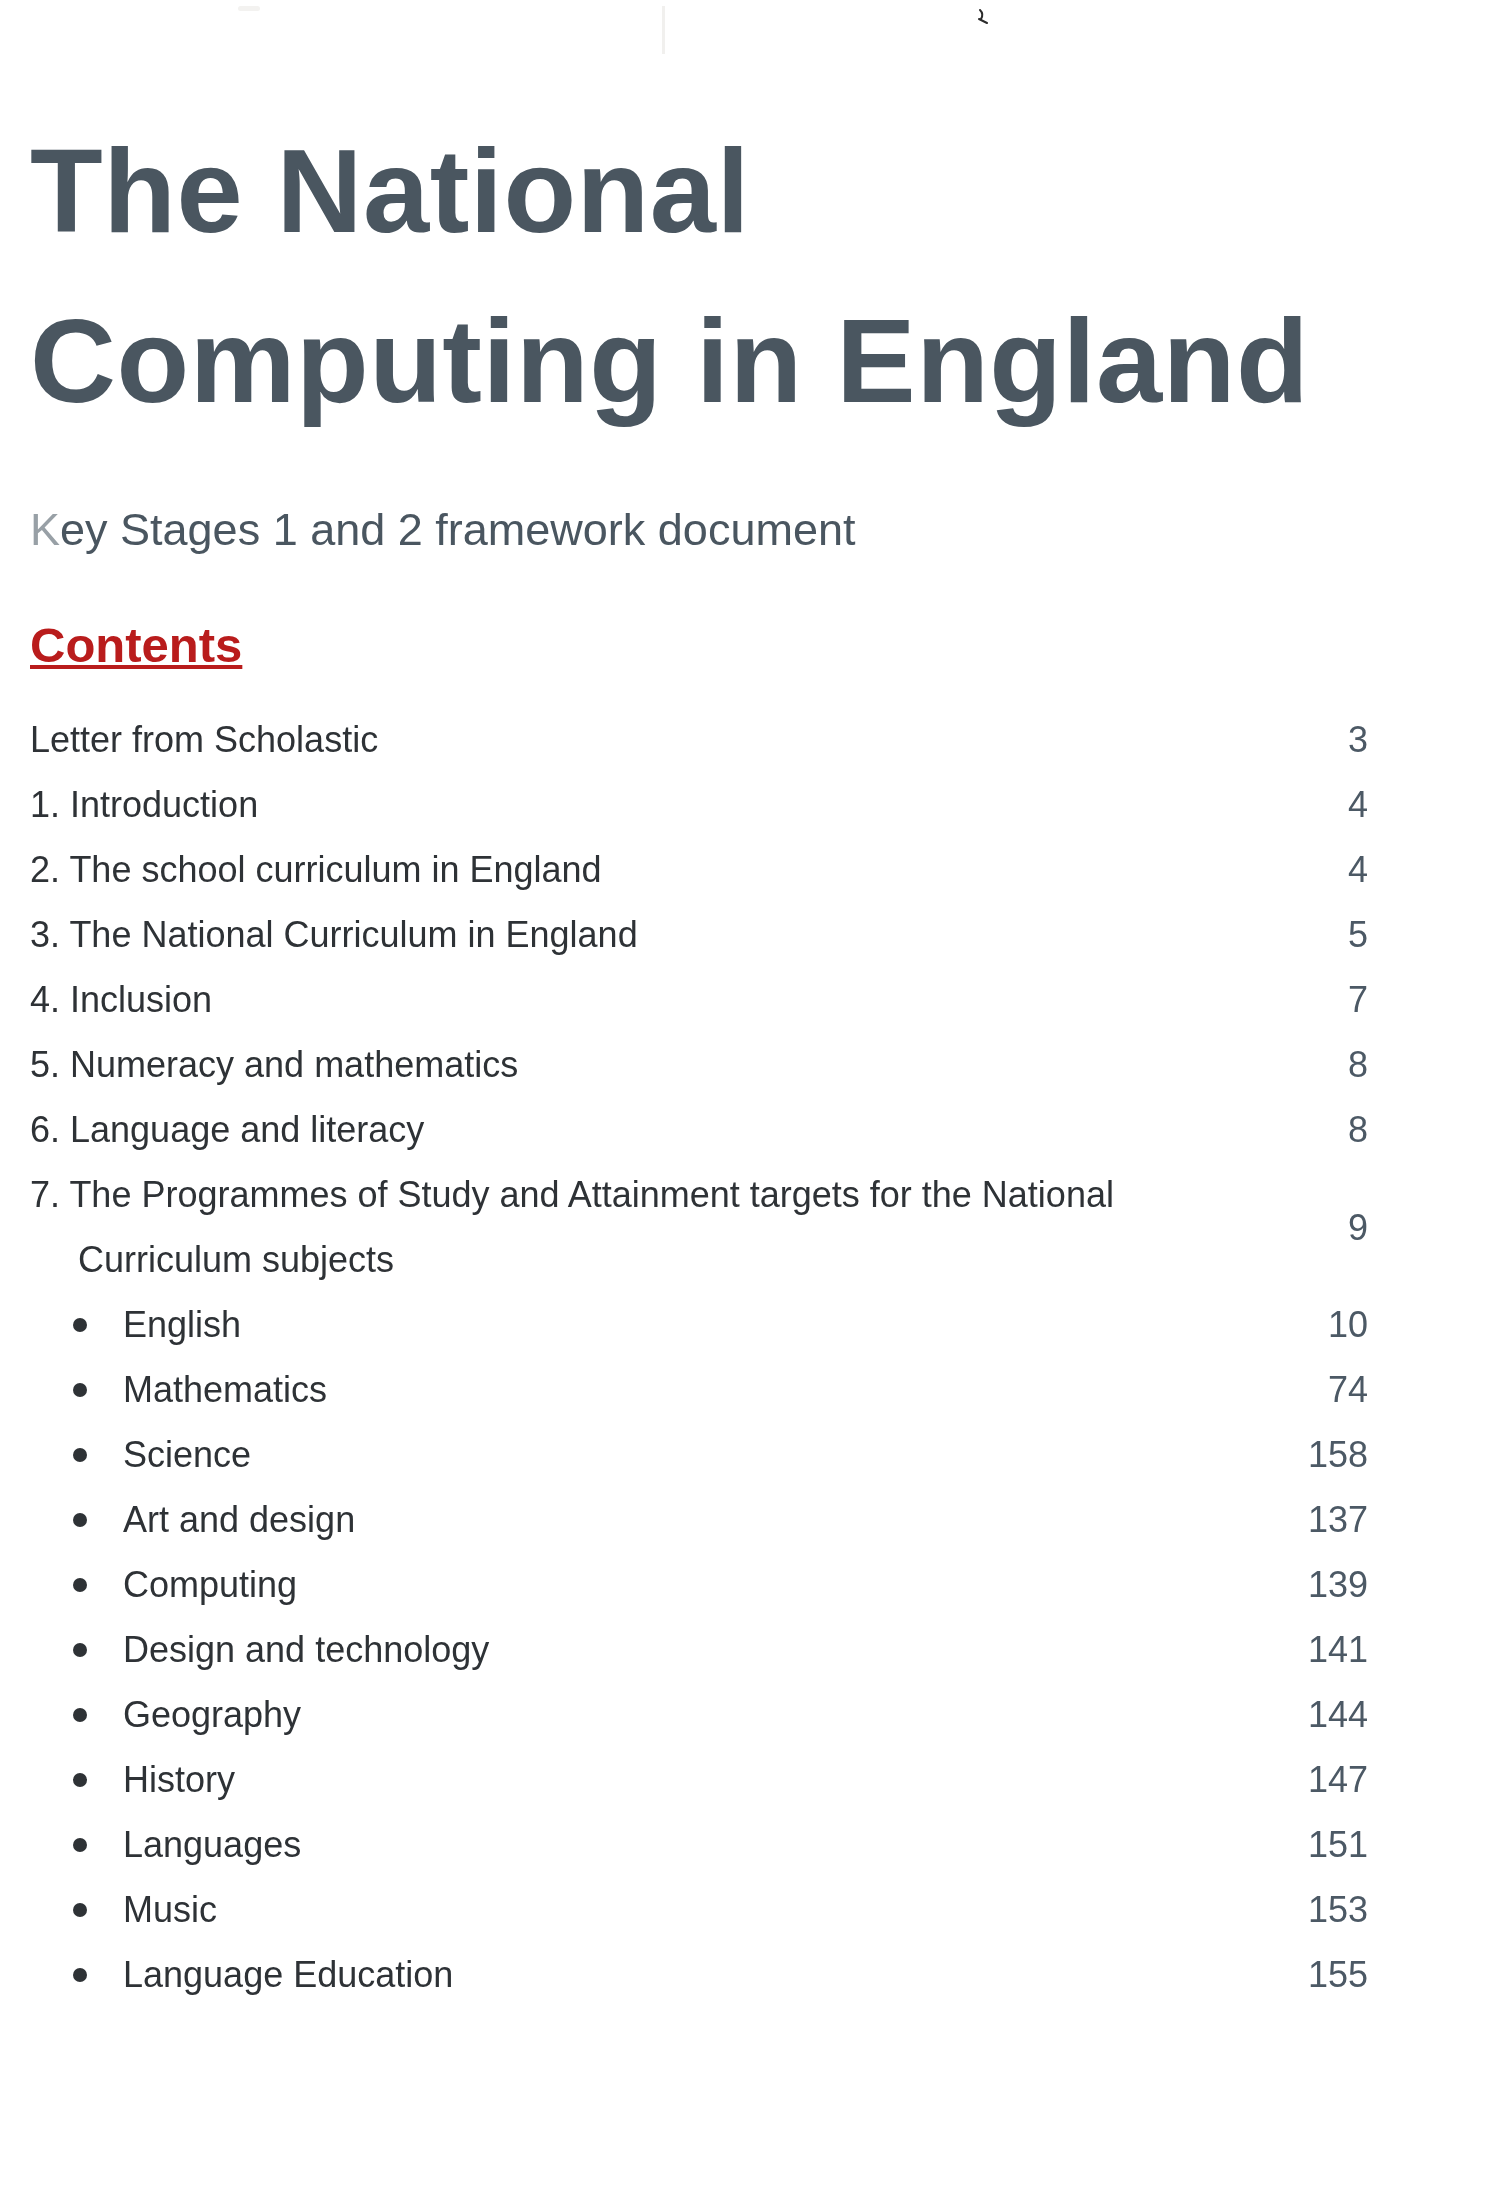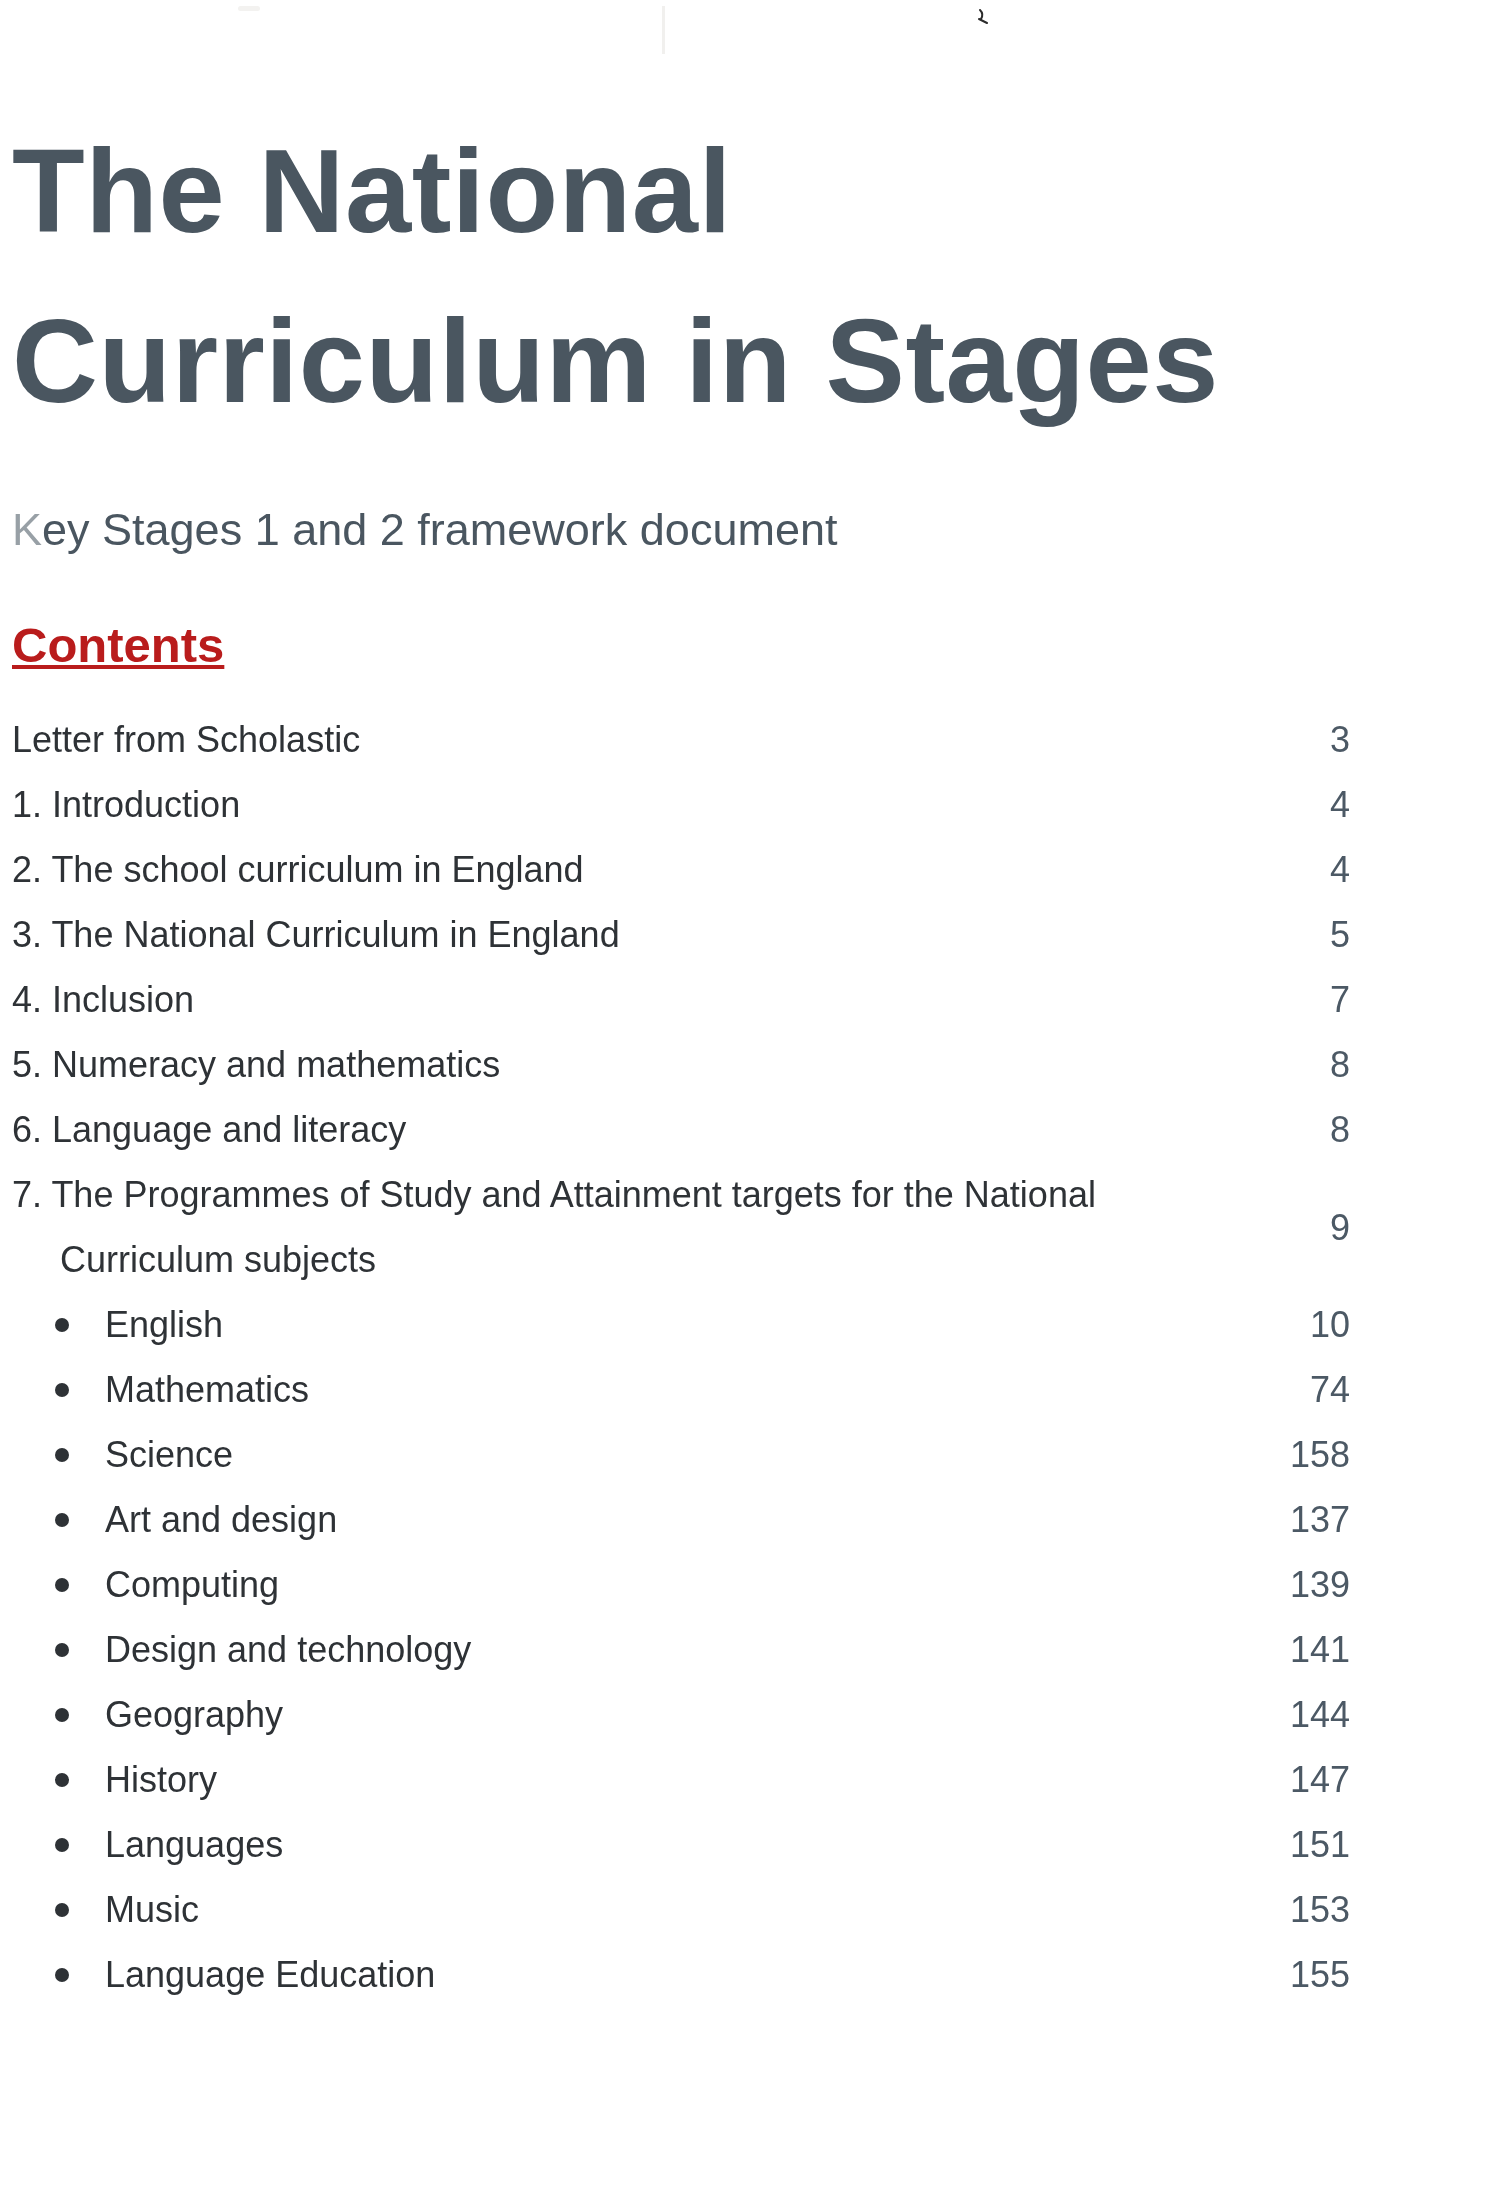--- a/index.html
+++ b/index.html
@@ -6,21 +6,21 @@
   body {
     width: 1500px; height: 2191px;
     background: #ffffff;
     position: relative;
     overflow: hidden;
     font-family: "Liberation Sans", sans-serif;
     -webkit-font-smoothing: antialiased;
   }
   .page {
     position: absolute;
-    left: 12px; top: 0;
+    left: 30px; top: 0;
     width: 1338px;
   }
   .doc-title {
     margin: 106px 0 0 0;
     font-size: 119px;
     line-height: 170px;
     font-weight: 700;
     color: #4a5660;
     letter-spacing: 0.5px;
   }
@@ -87,21 +87,21 @@
     width: 22px; height: 5px; background: #f3f2f0; border-radius: 3px;
   }
 </style>
 </head>
 <body>
 
 <div class="page">
 
   <div class="doc-title">
     <div>The National</div>
-    <div>Curriculum in Stages</div>
+    <div>Computing in England</div>
   </div>
 
   <div class="doc-subtitle"><span class="faded-letter">K</span><span>ey Stages 1 and 2 framework document</span></div>
 
   <div class="contents-heading">Contents</div>
 
   <div class="toc">
       <div class="toc-row">
         <div class="label">Letter from Scholastic</div>
         <div class="page-num">3</div>

